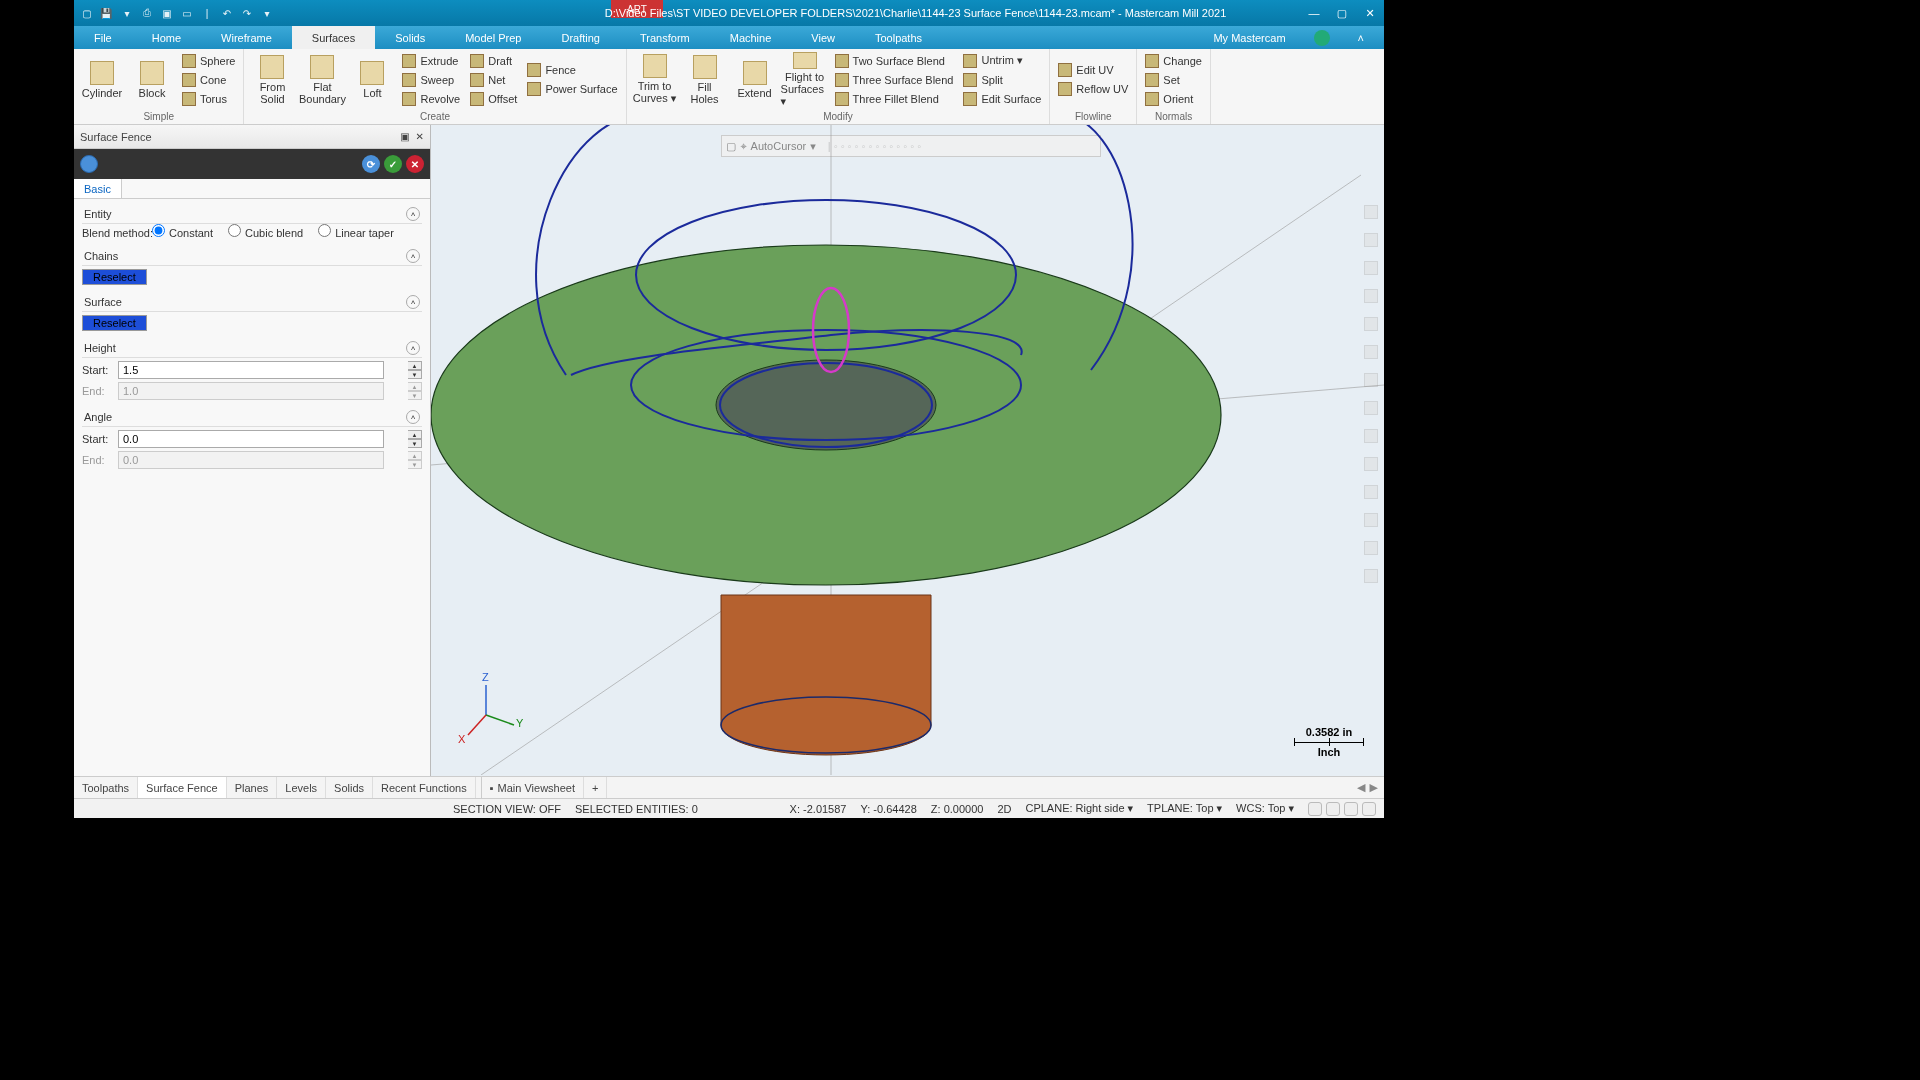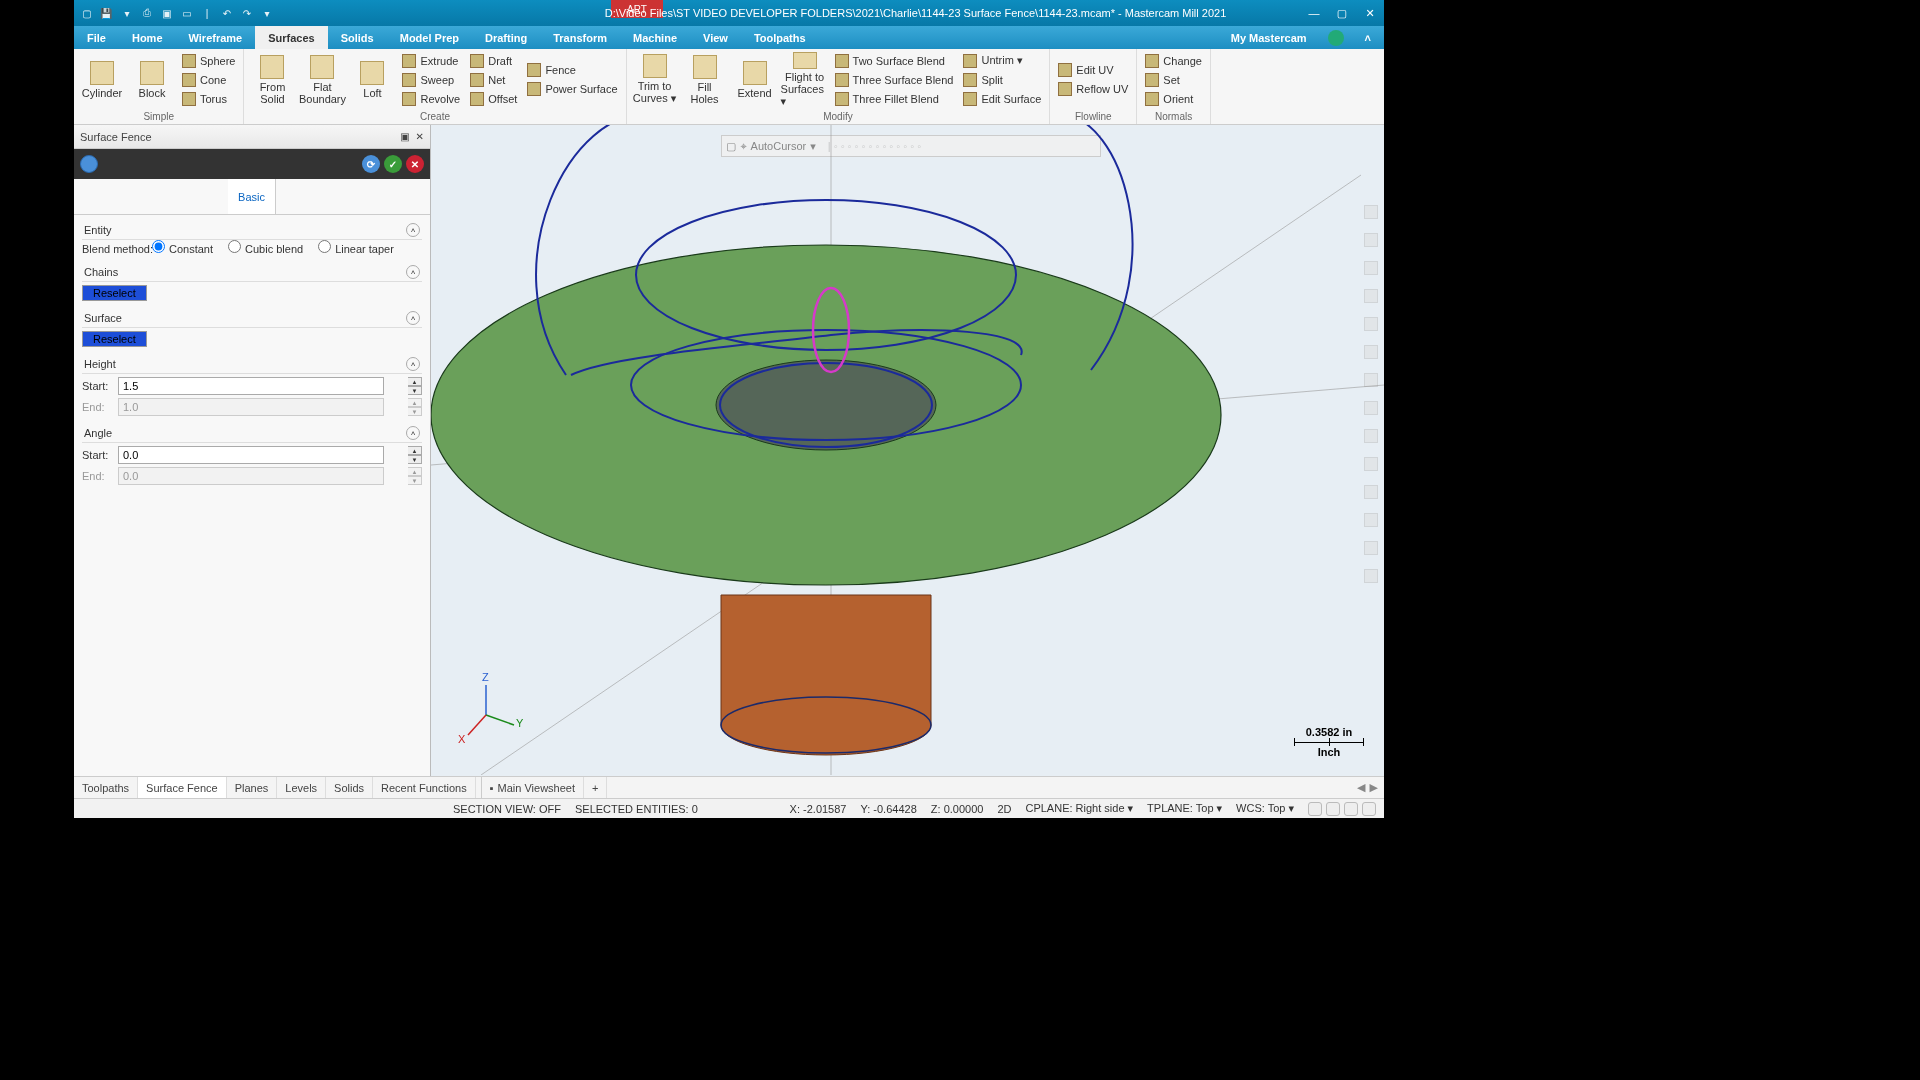--- a/index.html
+++ b/index.html
@@ -10,21 +10,21 @@
 .titlebar { height: 26px; background: linear-gradient(#0d8dbf,#0778a7); display: flex; align-items: center; color: #fff; font-size: 11px; position: relative; }
 .tb-qat { display: flex; gap: 6px; padding: 0 6px; align-items: center; }
 .tb-icon { width: 14px; height: 14px; display: flex; align-items: center; justify-content: center; font-size: 10px; opacity: .9; }
 .tb-title { position: absolute; left: 50%; transform: translateX(-20%); white-space: nowrap; font-size: 11px; }
 .tb-tab-red { position: absolute; left: 537px; top: 0; width: 52px; height: 18px; background: #c33; color: #fff; display: flex; align-items: center; justify-content: center; font-size: 10px; }
 .tb-sys { position: absolute; right: 0; display: flex; }
 .tb-sys div { width: 28px; height: 26px; display: flex; align-items: center; justify-content: center; font-size: 11px; }
 
 
 .menubar { height: 23px; background: linear-gradient(#3ba9d8,#1d8ec2); display: flex; align-items: center; color: #fff; font-size: 11px; }
-.menubar .mitem { padding: 0 13px; height: 100%; display: flex; align-items: center; font-weight: bold; }
+.menubar .mitem { padding: 0 20px; height: 100%; display: flex; align-items: center; }
 .menubar .mitem.active { background: #f0f0f0; color: #333; }
 .menubar .spacer { flex: 1; }
 .avatar { width: 16px; height: 16px; border-radius: 50%; background: #2a7; margin: 0 8px; }
 
 
 .ribbon { height: 76px; background: #f6f6f6; border-bottom: 1px solid #ccc; display: flex; }
 .rgrp { border-right: 1px solid #ddd; display: flex; flex-direction: column; justify-content: space-between; }
 .rgrp-body { flex: 1; display: flex; align-items: center; padding: 2px 4px; gap: 2px; }
 .rgrp-label { text-align: center; font-size: 10px; color: #666; padding: 1px 0 2px; }
 .rbtn-big { display: flex; flex-direction: column; align-items: center; justify-content: center; width: 48px; height: 56px; font-size: 10px; color: #333; }
@@ -37,21 +37,21 @@
 .body-split { flex: 1; display: flex; min-height: 0; }
 
 
 .panel { width: 357px; background: #f8f8f8; border-right: 1px solid #bbb; display: flex; flex-direction: column; }
 .panel-hdr { height: 24px; background: linear-gradient(#f6f6f6,#e8e8e8); border-bottom: 1px solid #ccc; display: flex; align-items: center; padding: 0 6px; color: #444; font-size: 14px; }
 .panel-hdr .spacer { flex:1; }
 .panel-toolbar { height: 30px; background: #333; display: flex; align-items: center; padding: 0 6px; }
 .pt-left { width: 18px; height: 18px; border-radius: 50%; background: #4a90d9; border: 1px solid #2a6ab0; }
 .pt-right { margin-left: auto; display: flex; gap: 4px; }
 .pt-btn { width: 18px; height: 18px; border-radius: 50%; display: flex; align-items: center; justify-content: center; color: #fff; font-size: 10px; font-weight: bold; }
-.panel-tabs { height: 36px; display: flex; border-bottom: 1px solid #ccc; justify-content: center; }
+.panel-tabs { height: 20px; display: flex; border-bottom: 1px solid #ccc; }
 .panel-tab { padding: 0 10px; border-right: 1px solid #ccc; display: flex; align-items: center; color: #0b66c2; background: #f2f2f2; font-size: 11px; }
 .ptab.active { background: #fff; }
 
 .panel-body { flex: 1; padding: 6px 8px; overflow: auto; color: #333; }
 .sect { margin-bottom: 8px; }
 .sect-hdr { display: flex; align-items: center; font-size: 11px; padding: 2px 2px; border-bottom: 1px solid #ddd; }
 .sect-hdr .chev { width: 14px; height: 14px; border-radius: 50%; border: 1px solid #aaa; display: flex; align-items: center; justify-content: center; font-size: 8px; margin-left: auto; }
 .frow { display: flex; align-items: center; gap: 6px; margin: 3px 0; }
 .frow label { font-size: 11px; }
 .radio-col { display: flex; gap: 15px; margin-left: 70px; }

